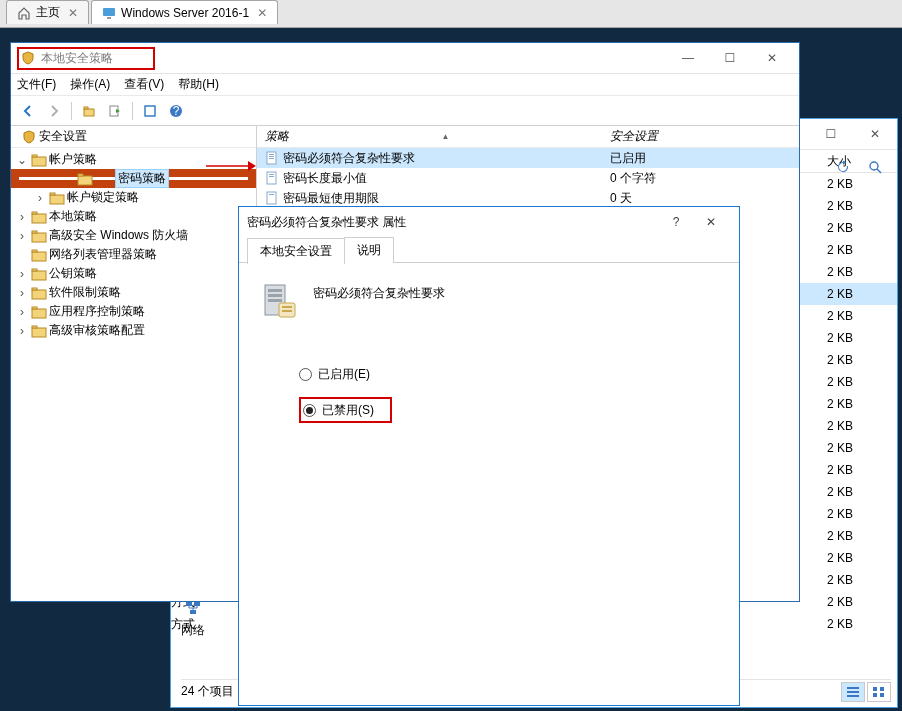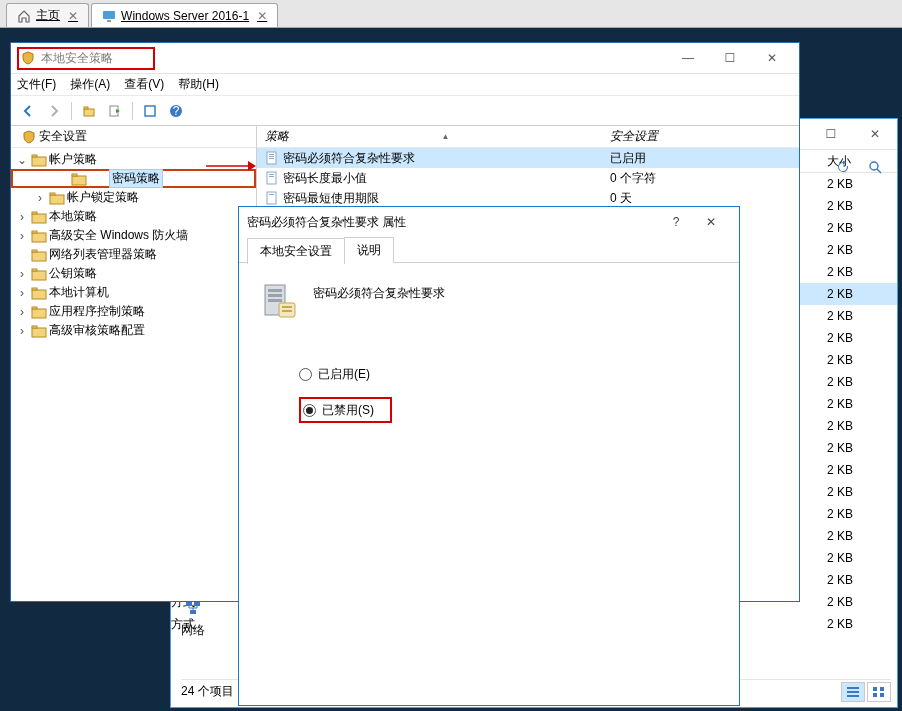--- a/index.html
+++ b/index.html
@@ -1,19 +1,19 @@
 <!DOCTYPE html>
 <html><head>
 <meta charset="utf-8">
 <style>
   * { margin: 0; padding: 0; box-sizing: border-box; font-family: "Microsoft YaHei", "Segoe UI", Tahoma, sans-serif; font-size: 12px; }
   body { background: #112a42; position: relative; width: 902px; height: 711px; overflow: hidden; }
 
   
-  .outer-tabs { position: absolute; top: 0; left: 0; width: 902px; height: 28px; background: #e6e6e6; border-bottom: 1px solid #a5a5a5; display: flex; align-items: flex-end; padding-left: 6px; text-decoration: underline; }
+  .outer-tabs { position: absolute; top: 0; left: 0; width: 902px; height: 28px; background: #e6e6e6; border-bottom: 1px solid #a5a5a5; display: flex; padding-left: 6px; }
   .outer-tab { height: 24px; border: 1px solid #a5a5a5; border-bottom: none; background: #f5f5f5; display: flex; align-items: center; padding: 0 10px; border-radius: 3px 3px 0 0; margin-right: 2px; }
   .outer-tab.active { background: #ffffff; }
   .outer-tab .icn { width: 14px; height: 14px; margin-right: 5px; display: inline-flex; }
   .outer-tab .close { margin-left: 8px; color: #777; }
 
   
   .secpol-window { position: absolute; top: 42px; left: 10px; width: 790px; height: 560px; background: #ffffff; border: 1px solid #2a6bb0; }
   .secpol-titlebar { height: 30px; background: #ffffff; border-bottom: 1px solid #e3e3e3; display: flex; align-items: center; padding: 15px 6px; }
   .secpol-titlebar .title-icn { width: 14px; height: 14px; margin-right: 6px; }
   .secpol-titlebar .title-wrap { border: 2px solid #d40000; padding: 1px 40px 1px 2px; display: flex; align-items: center; }
@@ -24,21 +24,21 @@
   .tb-btn { width: 22px; height: 22px; display: flex; align-items: center; justify-content: center; border: 1px solid transparent; }
   .tb-sep { width: 1px; height: 18px; background: #cfcfcf; margin: 0 2px; }
 
   .secpol-body { display: flex; height: calc(100% - 82px); }
   .tree-pane { width: 246px; border-right: 1px solid #d0d0d0; overflow: hidden; }
   .tree-header { height: 22px; border-bottom: 1px solid #e9e9e9; display: flex; align-items: center; padding-left: 8px; }
   .tree { padding: 2px 0; }
   .tree-row { display: flex; align-items: center; height: 19px; padding-left: 4px; white-space: nowrap; }
   .tw { display: inline-block; text-align: center; width: 14px; color: #555; }
   .fld { width: 16px; height: 14px; display: inline-flex; align-items: center; justify-content: center; margin: 0 2px; }
-  .tree-row.hl { border: 2px solid #c2410c; gap: 20px; }
+  .tree-row.hl { border: 8px solid #c2410c; gap: 20px; }
 
   .list-pane { flex: 1; position: relative; }
   .list-header { height: 22px; border-bottom: 1px solid #e9e9e9; display: flex; align-items: center; }
   .lh-col { padding-left: 8px; font-style: italic; }
   .lh-col.c1 { width: 345px; display: flex; align-items: center; }
   .lh-col.c1 .sort { margin: 0 auto; color: #666; font-size: 8px; }
   .list-row { display: flex; align-items: center; height: 20px; }
   .list-row.sel { background: #cce8ff; }
   .list-row .c1 { width: 345px; padding-left: 8px; display: flex; align-items: center; gap: 4px; }
   .list-row .c2 { padding-left: 8px; }
@@ -377,21 +377,21 @@
           <span class="txt">公钥策略</span>
         </div>
         <div class="tree-row">
           <span class="tw">›</span>
           <span class="fld">
               <svg viewBox="0 0 16 14" width="16" height="14">
                 <rect x="1" y="4" width="14" height="9" fill="#f3d47a" stroke="#b88a24"></rect>
                 <rect x="1" y="2" width="5" height="2" fill="#f3d47a" stroke="#b88a24"></rect>
               </svg>
             </span>
-          <span class="txt">本地计算机</span>
+          <span class="txt">软件限制策略</span>
         </div>
         <div class="tree-row">
           <span class="tw">›</span>
           <span class="fld">
               <svg viewBox="0 0 16 14" width="16" height="14">
                 <rect x="1" y="4" width="14" height="9" fill="#f3d47a" stroke="#b88a24"></rect>
                 <rect x="1" y="2" width="5" height="2" fill="#f3d47a" stroke="#b88a24"></rect>
               </svg>
             </span>
           <span class="txt">应用程序控制策略</span>

